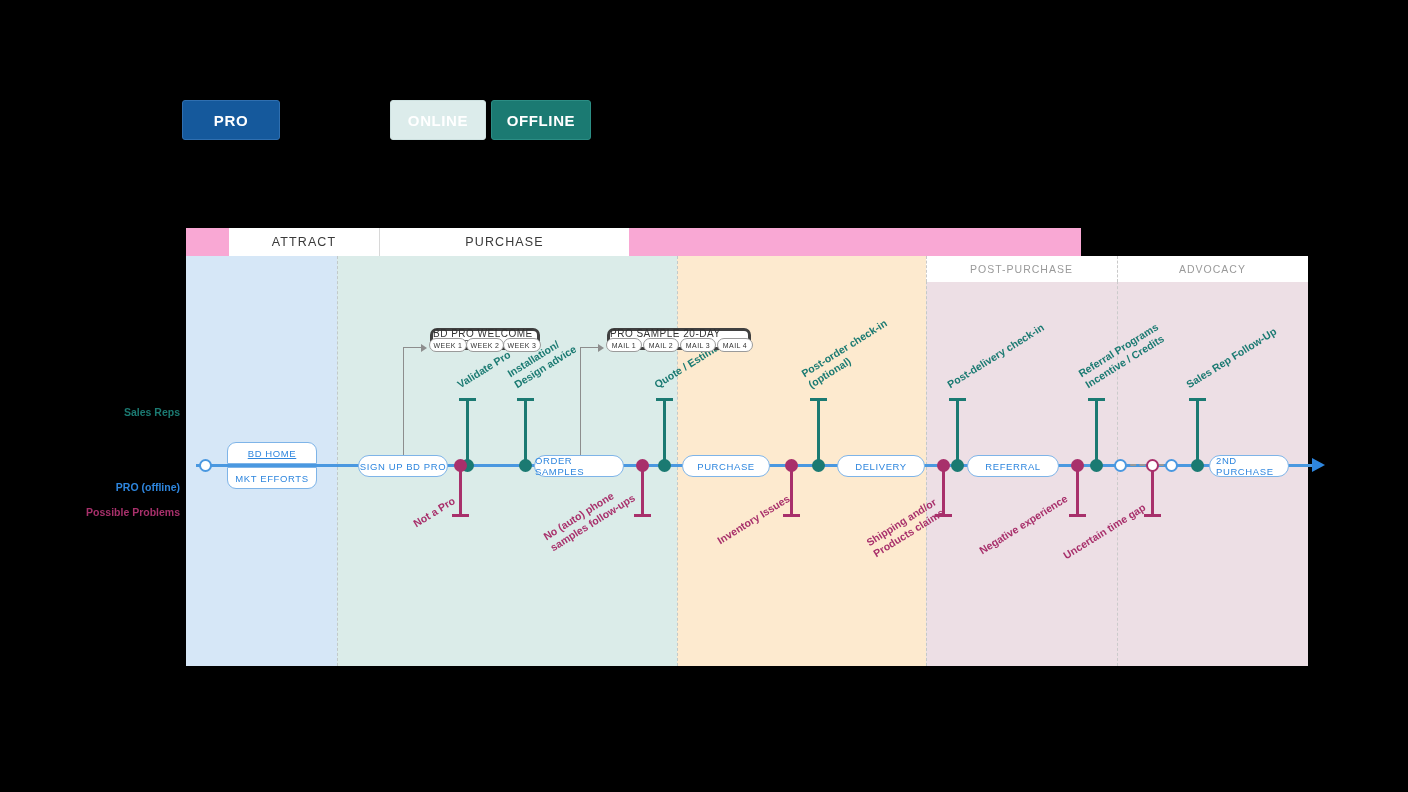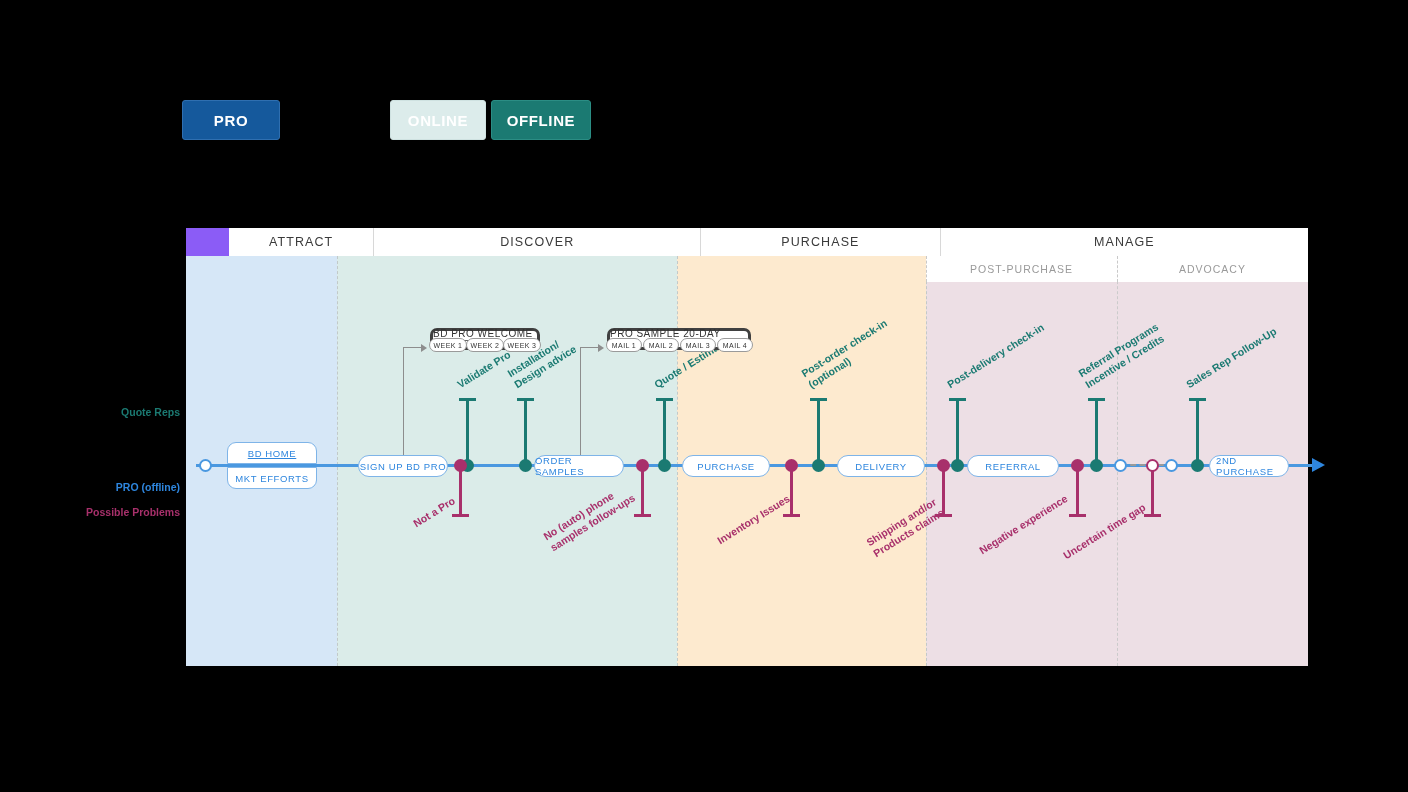--- a/index.html
+++ b/index.html
@@ -36,22 +36,22 @@
   #btn-offline {
     left: 491px; top: 100px; width: 100px; height: 40px;
     background: #1b7a72; color: #ffffff; font-size: 15px;
     border: 1px solid #2b8d84;
   }
 
   
   #board { position: absolute; left: 186px; top: 228px; width: 1122px; height: 438px; }
 
   .header-row {
-    position: absolute; left: 0; top: 0; width: 1122px; height: 28px;
-    background: #8b5cf6;
+    position: absolute; left: 0; top: 0; width: 895px; height: 28px;
+    background: #f9a8d4;
     display: flex;
     padding-left: 43px;
   }
   .header-cell {
     height: 28px;
     display: flex; align-items: center; justify-content: center;
     font-size: 12.5px; color: #3a3a3a; letter-spacing: 1.1px;
     border-right: 1px solid #d8d8d8;
     background: #ffffff;
   }
@@ -213,34 +213,32 @@
     <div class="band" id="band-manage"></div>
     <div class="band" id="band-manage-fill"></div>
 
     <div class="band-divider" style="left:151px;"></div>
     <div class="band-divider" style="left:491px;"></div>
     <div class="band-divider" style="left:740px;"></div>
     <div class="band-divider light" style="left:931px;"></div>
 
     <div class="header-row">
       <div class="header-cell" style="width:151px;">ATTRACT</div>
-      <div class="header-cell" style="width:340px;">DISCOVER</div>
       <div class="header-cell" style="width:249px;">PURCHASE</div>
-      <div class="header-cell" style="width:382px;">MANAGE</div>
     </div>
 
     <div class="sub-row">
       <div class="sub-cell" style="left:931px; width:191px;">ADVOCACY</div>
       <div class="sub-cell" style="left:740px; width:191px;">POST-PURCHASE</div>
       <div class="sub-divider" style="left:740px;"></div>
       <div class="sub-divider" style="left:931px;"></div>
     </div>
   </div>
 
-  <div class="row-label" id="label-sales">Quote Reps</div>
+  <div class="row-label" id="label-sales">Sales Reps</div>
   <div class="row-label" id="label-pro">PRO (offline)</div>
   <div class="row-label" id="label-problem">Possible Problems</div>
 
   <div id="line-main"></div>
   <div id="dashed-gap"></div>
   <div id="start-circle"></div>
   <div id="end-arrow"></div>
 
   <div class="elbow">
     <div class="elbow-v" style="left:403px; top:348px; height:108px;"></div>

